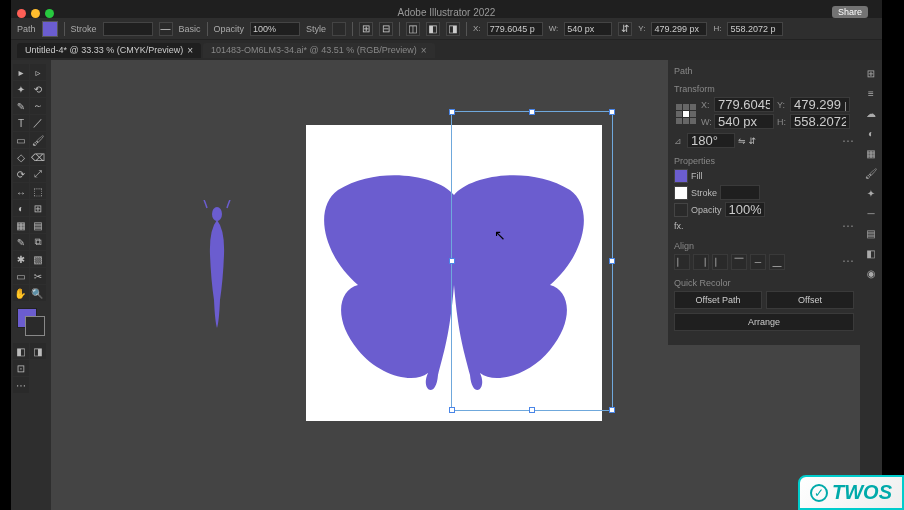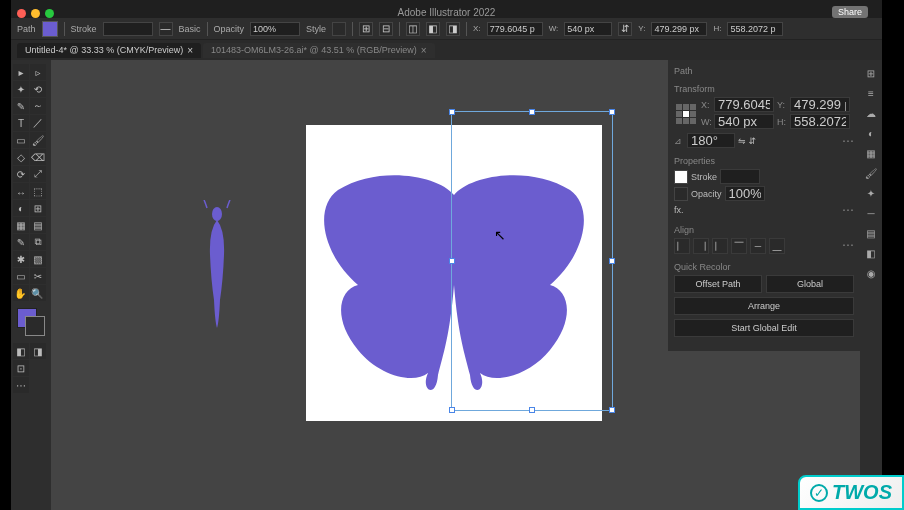--- a/index.html
+++ b/index.html
@@ -107,21 +107,21 @@
     <span class="label" style="font-size:8px">H:</span>
     <input type="text" style="width: 56px;" value="558.2072 p">
   </div>
 
   <div class="tabs">
     <div class="tab">
       <span>Untitled-4* @ 33.33 % (CMYK/Preview)</span>
       <span class="close">×</span>
     </div>
     <div class="tab inactive">
-      <span>101483-OM6LM3-26.ai* @ 43.51 % (RGB/Preview)</span>
+      <span>101483-OM6LM3-34.ai* @ 43.51 % (RGB/Preview)</span>
       <span class="close">×</span>
     </div>
   </div>
 
   <div class="workspace">
 
     <div class="tools-left">
       <div class="tool-row">
           <div class="tool">▸</div>
           <div class="tool">▹</div>
@@ -258,20 +258,24 @@
           <span class="lbl">⊿</span>
             <input type="text" style="width: 48px;" value="180°">
           <span class="btn">⇋</span>
           <span class="btn">⇵</span>
           <span class="dots-more">⋯</span>
         </div>
       </div>
       <div class="sec">
         <div class="sec-title">Properties</div>
         <div class="row">
+            <span class="sw fill-c"></span>
+            <span>Fill</span>
+          </div>
+        <div class="row">
             <span class="sw stroke-sw"></span>
             <span>Stroke</span>
             <input type="text" style="width: 40px;" value=" ">
           </div>
         <div class="row">
             <span class="sw" style="background:#2a2a2a"></span>
             <span>Opacity</span>
             <input type="text" style="width: 40px;" value="100%">
           </div>
         <div class="row">
@@ -288,27 +292,24 @@
           <div class="align-btn">⎺</div>
           <div class="align-btn">─</div>
           <div class="align-btn">⎽</div>
           <span class="dots-more">⋯</span>
         </div>
       </div>
       <div class="sec">
         <div class="sec-title">Quick Recolor</div>
         <div class="action-row">
           <button class="action-btn">Offset Path</button>
-          <button class="action-btn">Global</button>
+          <button class="action-btn">Offset</button>
         </div>
         <div class="action-row">
           <button class="action-btn">Arrange</button>
-        </div>
-        <div class="action-row">
-          <button class="action-btn">Start Global Edit</button>
         </div>
       </div>
     </div>
 
     <div class="right-rail">
       <div class="ricon">⊞</div>
       <div class="ricon">≡</div>
       <div class="ricon">☁</div>
       <div class="ricon">◐</div>
       <div class="ricon">▦</div>

